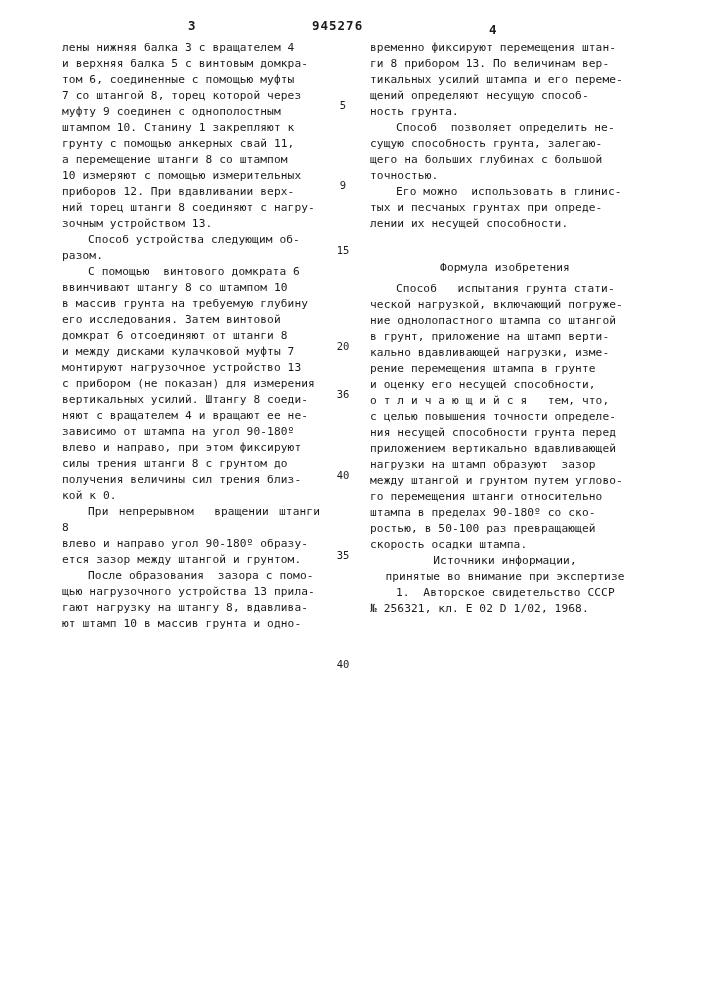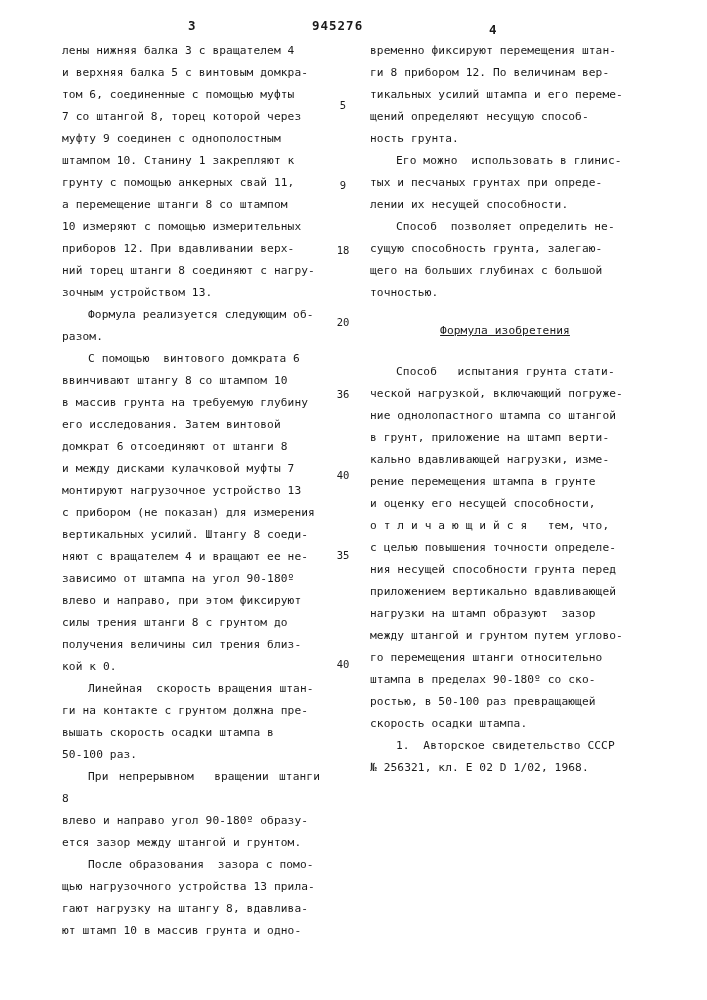--- a/index.html
+++ b/index.html
@@ -38,21 +38,21 @@
   }
   .hdr-col-left  { left: 188px; top: 0; }
   .hdr-patent    { left: 312px; top: 0; letter-spacing: 1px; }
   .hdr-col-right { left: 489px; top: 4px; }
 
   
   .col {
     position: absolute;
     top: 40px;
     font-size: 11.2px;
-    line-height: 22px;
+    line-height: 16px;
     letter-spacing: 0.1px;
   }
   .col-left  { left: 62px;  width: 258px; }
   .col-right { left: 370px; width: 270px; }
 
   .para {
     margin: 0;
     white-space: pre-wrap;
   }
   .indent { text-indent: 26px; }
@@ -84,99 +84,97 @@
 
   <div class="header">
     <span class="hdr-num hdr-col-left">3</span>
     <span class="hdr-num hdr-patent">945276</span>
     <span class="hdr-num hdr-col-right">4</span>
   </div>
 
   <div class="linenums">
     <span class="lnum" style="top:57px">5</span>
     <span class="lnum" style="top:137px">9</span>
-    <span class="lnum" style="top:202px">18</span>
-    <span class="lnum" style="top:274px">20</span>
+    <span class="lnum" style="top:202px">15</span>
+    <span class="lnum" style="top:298px">20</span>
     <span class="lnum" style="top:346px">36</span>
     <span class="lnum" style="top:427px">40</span>
     <span class="lnum" style="top:507px">35</span>
     <span class="lnum" style="top:616px">40</span>
   </div>
 
   <div class="col col-left">
     <p class="para just">лены нижняя балка 3 с вращателем 4
 и верхняя балка 5 с винтовым домкра-
 том 6, соединенные с помощью муфты
 7 со штангой 8, торец которой через
 муфту 9 соединен с однополостным
 штампом 10. Станину 1 закрепляют к
 грунту с помощью анкерных свай 11,
 а перемещение штанги 8 со штампом
 10 измеряют с помощью измерительных
 приборов 12. При вдавливании верх-
 ний торец штанги 8 соединяют с нагру-
 зочным устройством 13.</p>
-    <p class="para just indent">Формула реализуется следующим об-
+    <p class="para just indent">Способ устройства следующим об-
 разом.</p>
     <p class="para just indent">С помощью  винтового домкрата 6
 ввинчивают штангу 8 со штампом 10
 в массив грунта на требуемую глубину
 его исследования. Затем винтовой
 домкрат 6 отсоединяют от штанги 8
 и между дисками кулачковой муфты 7
 монтируют нагрузочное устройство 13
 с прибором (не показан) для измерения
 вертикальных усилий. Штангу 8 соеди-
 няют с вращателем 4 и вращают ее не-
 зависимо от штампа на угол 90-180º
 влево и направо, при этом фиксируют
 силы трения штанги 8 с грунтом до
 получения величины сил трения близ-
 кой к 0.</p>
-    <p class="para just indent">Линейная  скорость вращения штан-
-ги на контакте с грунтом должна пре-
-вышать скорость осадки штампа в
-50-100 раз.</p>
     <p class="para just indent">При непрерывном  вращении штанги 8
 влево и направо угол 90-180º образу-
 ется зазор между штангой и грунтом.</p>
     <p class="para just indent">После образования  зазора с помо-
 щью нагрузочного устройства 13 прила-
 гают нагрузку на штангу 8, вдавлива-
 ют штамп 10 в массив грунта и одно-</p>
   </div>
 
   <div class="col col-right">
     <p class="para just">временно фиксируют перемещения штан-
-ги 8 прибором 12. По величинам вер-
+ги 8 прибором 13. По величинам вер-
 тикальных усилий штампа и его переме-
 щений определяют несущую способ-
 ность грунта.</p>
-    <p class="para just indent">Его можно  использовать в глинис-
-тых и песчаных грунтах при опреде-
-лении их несущей способности.</p>
     <p class="para just indent">Способ  позволяет определить не-
 сущую способность грунта, залегаю-
 щего на больших глубинах с большой
 точностью.</p>
-    <p class="para center" style="margin-top:16px;text-decoration:underline;">Формула изобретения</p>
-    <p class="para just indent" style="margin-top:19px;">Способ   испытания грунта стати-
+    <p class="para just indent">Его можно  использовать в глинис-
+тых и песчаных грунтах при опреде-
+лении их несущей способности.</p>
+    <p class="para center" style="margin-top:28px;">Формула изобретения</p>
+    <p class="para just indent" style="margin-top:5px;">Способ   испытания грунта стати-
 ческой нагрузкой, включающий погруже-
 ние однолопастного штампа со штангой
 в грунт, приложение на штамп верти-
 кально вдавливающей нагрузки, изме-
 рение перемещения штампа в грунте
 и оценку его несущей способности,
 о т л и ч а ю щ и й с я   тем, что,
 с целью повышения точности определе-
 ния несущей способности грунта перед
 приложением вертикально вдавливающей
 нагрузки на штамп образуют  зазор
 между штангой и грунтом путем углово-
 го перемещения штанги относительно
 штампа в пределах 90-180º со ско-
 ростью, в 50-100 раз превращающей
 скорость осадки штампа.</p>
+    <p class="para center" style="margin-top:0px;">Источники информации,
+принятые во внимание при экспертизе</p>
     <p class="para just indent">1.  Авторское свидетельство СССР
 № 256321, кл. Е 02 D 1/02, 1968.</p>
   </div>
 
 </div>
 
 </body></html>

